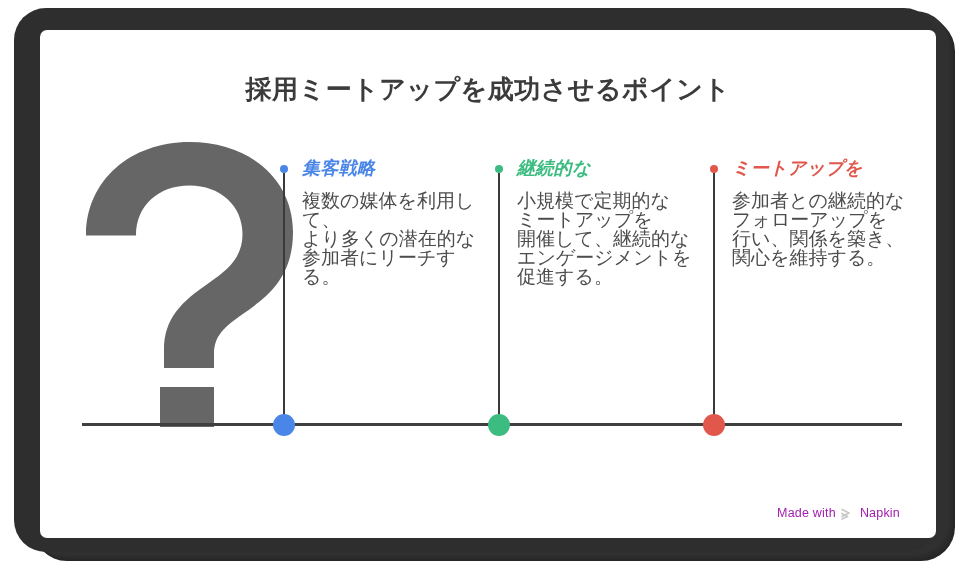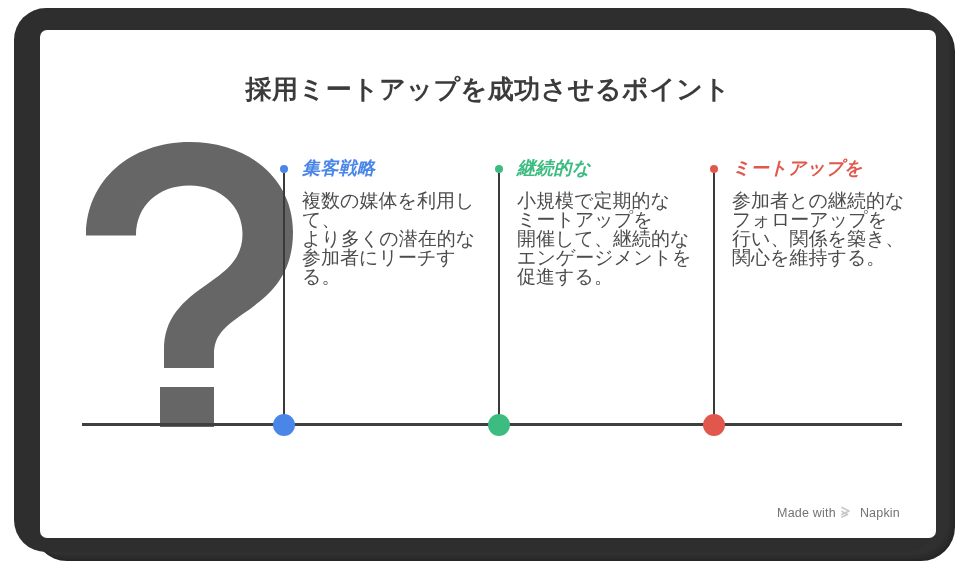--- a/index.html
+++ b/index.html
@@ -144,24 +144,24 @@
     height: 22px;
     border-radius: 50%;
   }
 
   
   .watermark {
     position: absolute;
     right: 36px;
     bottom: 18px;
     display: flex;
-    align-items: flex-start;
+    align-items: flex-end;
     gap: 5px;
     font-size: 12.5px;
-    color: #737373;
+    color: #a21caf;
     letter-spacing: 0.2px;
     white-space: nowrap;
   }
   .watermark svg { display: block; }
 </style>
 </head>
 <body>
 
 <div id="stage">
 

